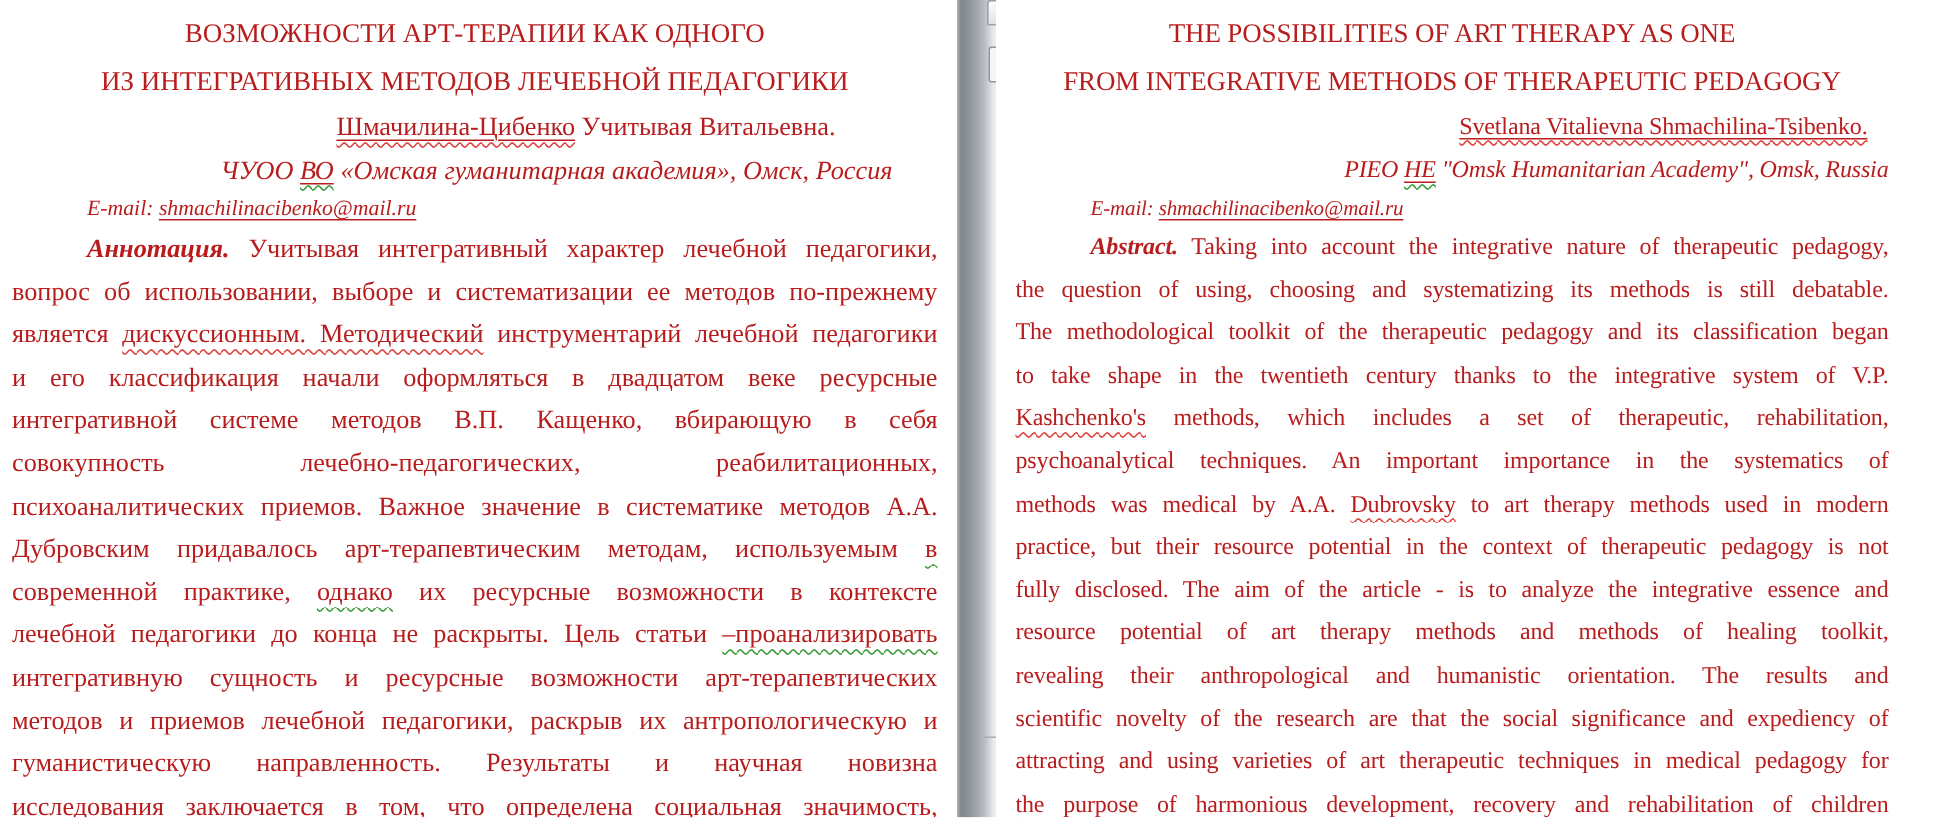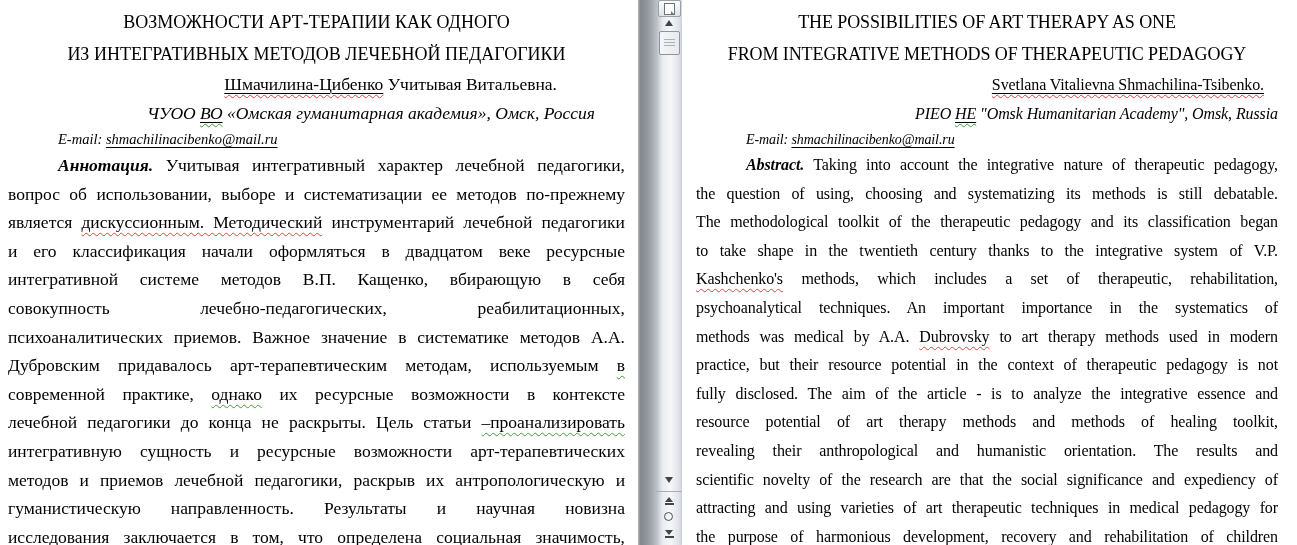--- a/index.html
+++ b/index.html
@@ -1,21 +1,21 @@
 <!DOCTYPE html>
 <html><head>
 <meta charset="utf-8">
 <style>
   html,body{margin:0;padding:0;background:#fff;}
   #screen{position:relative;width:1297px;height:545px;overflow:hidden;background:#fff;
           font-family:"Liberation Serif","DejaVu Serif",serif;}
 
-  .pane{position:absolute;top:0;height:545px;background:#fff;color:#000000;box-sizing:border-box;cursor:text;}
+  .pane{position:absolute;top:0;height:545px;background:#fff;color:#b91c1c;box-sizing:border-box;cursor:text;}
   #pane-left{left:0;width:638px;padding:6px 13px 0 8px;font-size:17.5px;}
-  #pane-right{left:683px;width:615px;padding:6px 20px 0 13px;font-size:16px;letter-spacing:-0.1px;}
+  #pane-right{left:664px;width:615px;padding:6px 20px 0 13px;font-size:16px;letter-spacing:-0.1px;}
 
   .ln{white-space:normal;}
   .title{line-height:32px;text-align:center;font-size:18px;}
   .byline{line-height:29px;text-align:right;padding-right:68px;}
   #pane-right .byline{padding-right:14px;}
   .affil{line-height:29px;text-align:right;padding-right:30px;}
   #pane-right .affil{padding-right:0;}
   .email{line-height:23px;padding-left:50px;font-size:14.5px;}
   #pane-right .email{font-size:14px;}
   .body{line-height:28.6px;text-align:justify;text-align-last:justify;}

